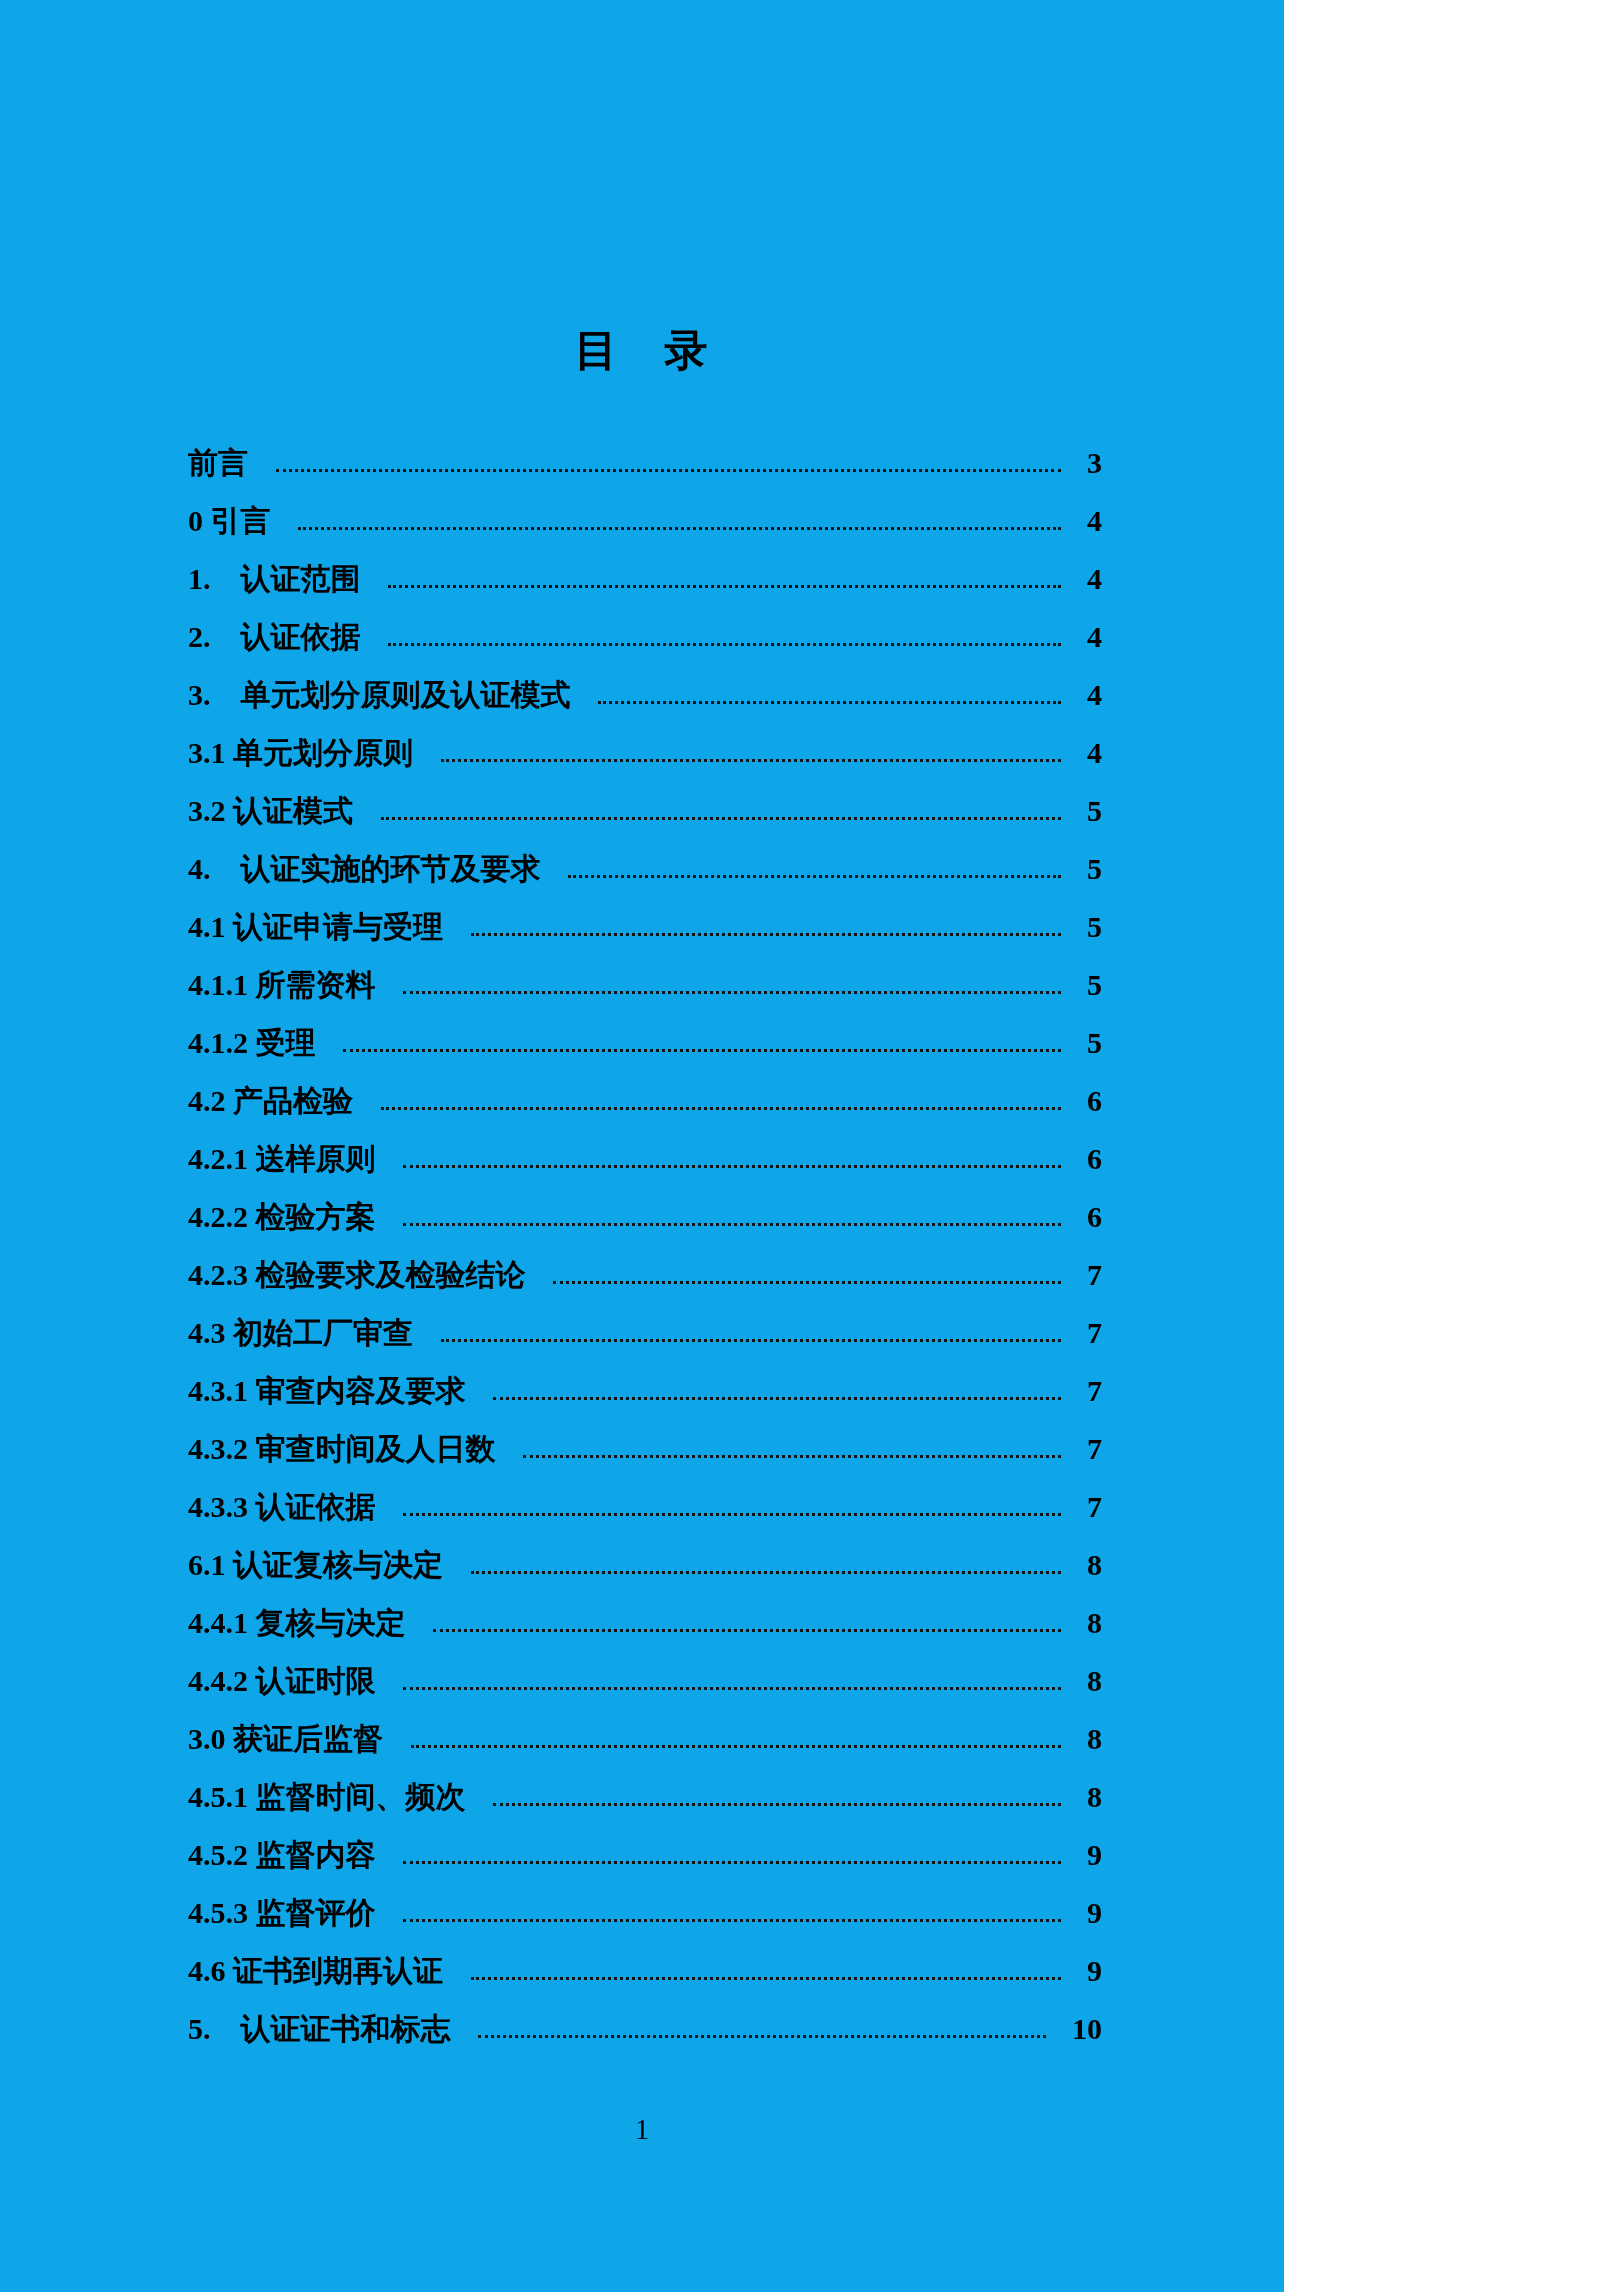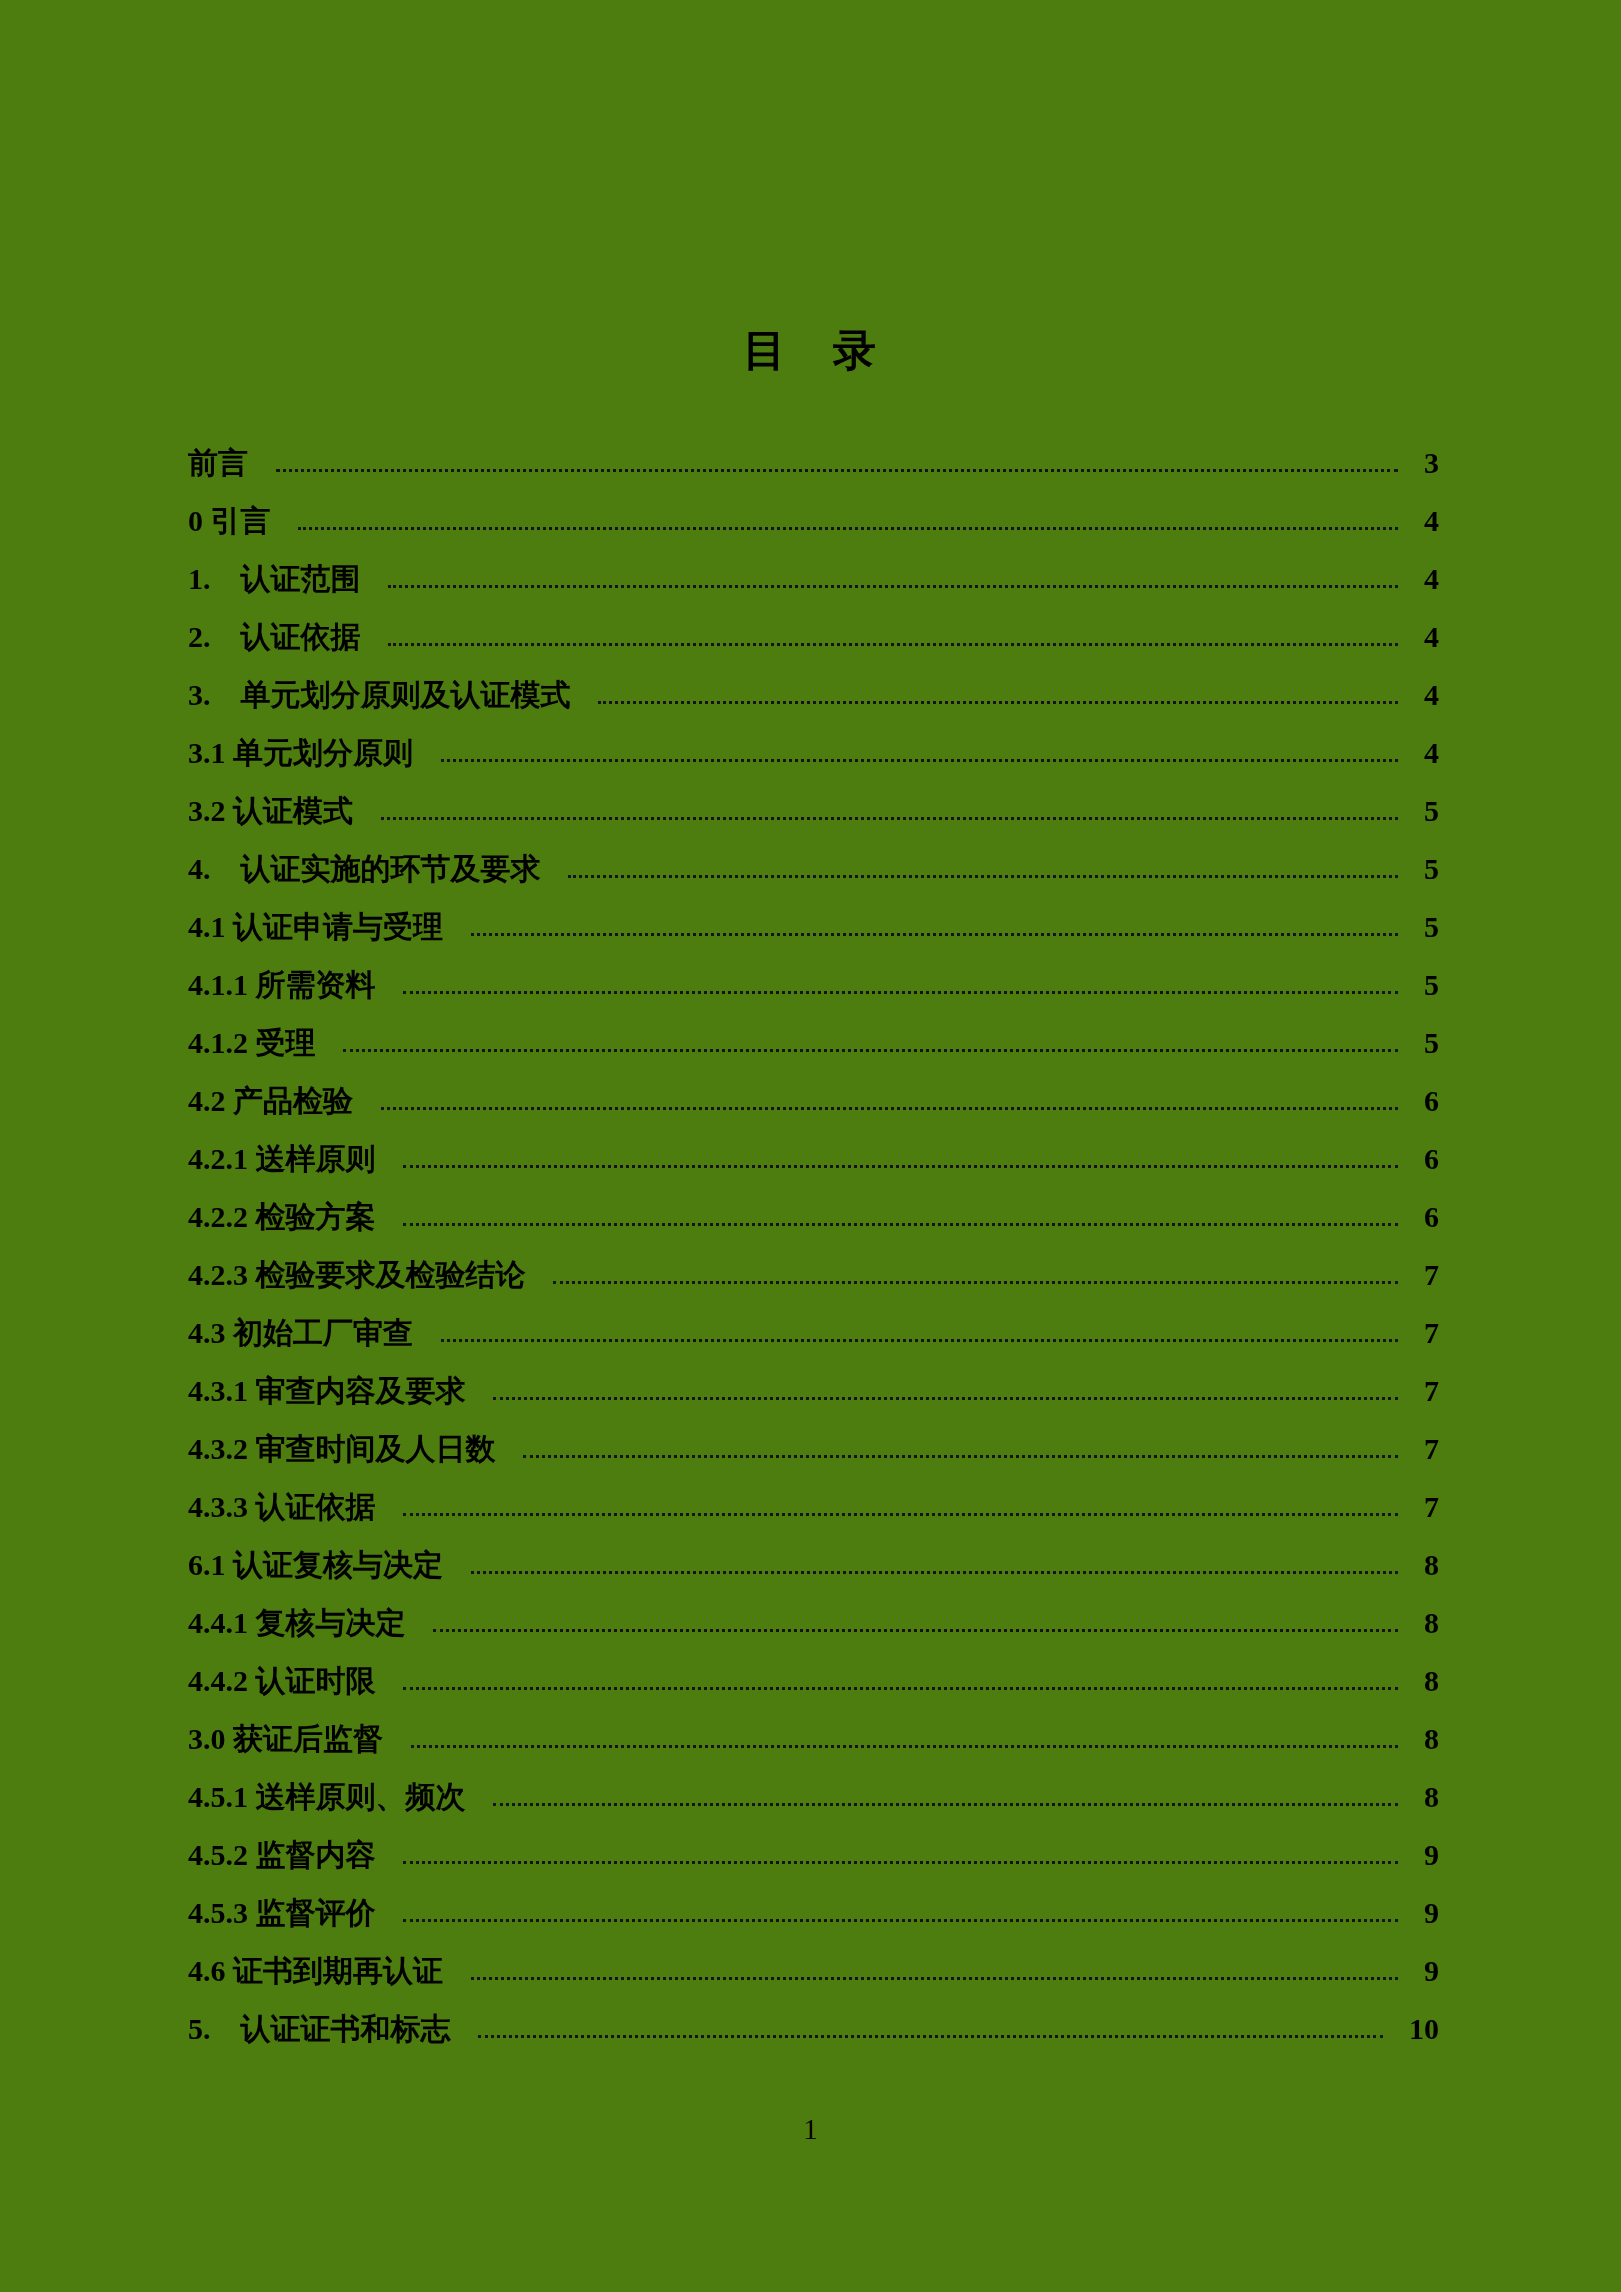--- a/index.html
+++ b/index.html
@@ -2,23 +2,23 @@
 <html><head>
 <meta charset="utf-8">
 <style>
   html, body {
     margin: 0;
     padding: 0;
     background: #ffffff;
   }
   .page {
     position: relative;
-    width: 1621px;
+    width: 1284px;
     height: 2293px;
-    background: #4d7c0f;
+    background: #0ea5e9;
     font-family: "Liberation Serif", "DejaVu Serif", serif;
     color: #000000;
     overflow: hidden;
   }
   .doc-title {
     position: absolute;
     top: 329px;
     left: 0;
     width: 100%;
     margin: 0;
@@ -210,21 +210,21 @@
     <span class="toc-page">8</span>
   </div>
 
   <div class="toc-row">
     <span class="toc-label">3.0 获证后监督</span>
     <span class="toc-leader"></span>
     <span class="toc-page">8</span>
   </div>
 
   <div class="toc-row">
-    <span class="toc-label">4.5.1 送样原则、频次</span>
+    <span class="toc-label">4.5.1 监督时间、频次</span>
     <span class="toc-leader"></span>
     <span class="toc-page">8</span>
   </div>
 
   <div class="toc-row">
     <span class="toc-label">4.5.2 监督内容</span>
     <span class="toc-leader"></span>
     <span class="toc-page">9</span>
   </div>
 

